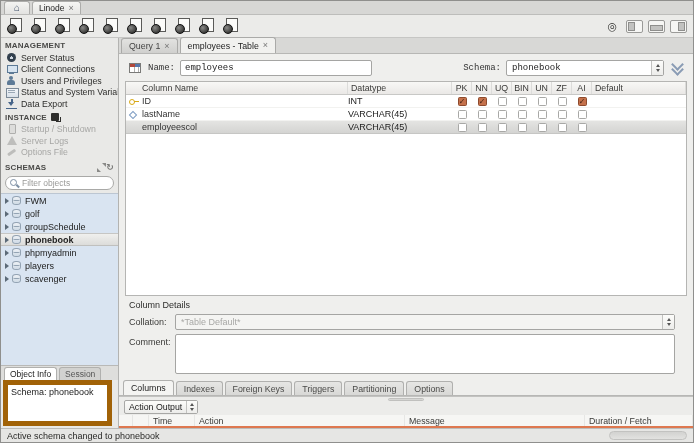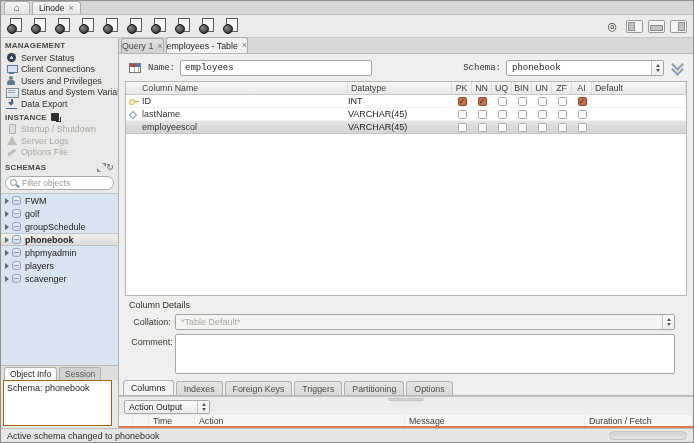--- a/index.html
+++ b/index.html
@@ -71,26 +71,26 @@
   .schema-item{display:flex;align-items:center;height:13px;padding-left:3px;}
   .schema-item.selected{background:linear-gradient(#f0f0ee,#dcdcda);border-top:1px solid #c6c6c4;border-bottom:1px solid #c0c0be;}
   .schema-item.selected .schema-label{font-weight:bold;}
   .tri{width:0;height:0;border-top:3px solid transparent;border-bottom:3px solid transparent;border-left:4px solid #5c6a78;margin:0 3px 0 1px;flex:none;}
   .db-ico{width:9px;height:9px;flex:none;margin-right:4px;background:linear-gradient(#eef2f6,#cfdae5);border:1px solid #93a3b3;border-radius:4px/3px;position:relative;}
   .db-ico::before{content:"";position:absolute;left:0;right:0;top:1px;height:2px;border-bottom:1px solid #93a3b3;border-radius:50%;}
   .schema-label{font-size:9px;color:#222;}
   .info-tabs{height:15px;flex:none;background:#dededc;display:flex;align-items:flex-end;padding-left:3px;gap:2px;border-top:1px solid #b9b9b7;}
   .info-tab{height:13px;padding:0 5px;font-size:8.5px;display:flex;align-items:center;background:#d2d2d0;border:1px solid #b0b0ae;border-bottom:none;border-radius:3px 3px 0 0;color:#555;}
   .info-tab.active{background:#fff;color:#222;}
-  .info-box{flex:none;height:46px;background:#fff;border:1px solid #a16207;margin:0 6px 2px 2px;padding:2px 3px;font-size:9px;color:#222;}
+  .info-box{flex:none;height:46px;background:#fff;border:5px solid #a16207;margin:0 6px 2px 2px;padding:2px 3px;font-size:9px;color:#222;}
 
   
   .main{flex:1;display:flex;flex-direction:column;min-width:0;min-height:0;background:#efefed;}
   .edit-tabbar{height:16px;flex:none;background:#d8d8d6;border-bottom:1px solid #b7b7b5;display:flex;align-items:flex-end;padding-left:2px;gap:2px;}
-  .edit-tab{height:15px;padding:0 0;display:flex;align-items:center;gap:4px;font-size:8.8px;background:linear-gradient(#e2e2e0,#d0d0ce);border:1px solid #aaaaa8;border-bottom:none;border-radius:3px 3px 0 0;color:#444;}
+  .edit-tab{height:15px;padding:0 7px;display:flex;align-items:center;gap:4px;font-size:8.8px;background:linear-gradient(#e2e2e0,#d0d0ce);border:1px solid #aaaaa8;border-bottom:none;border-radius:3px 3px 0 0;color:#444;}
   .edit-tab.active{background:#f1f1ef;color:#222;height:16px;}
   .form-row{height:27px;flex:none;display:flex;align-items:center;padding:0 8px 0 10px;gap:5px;font-family:Liberation Mono, monospace;}
   .tbl-ico{width:12px;height:10px;border:1px solid #7a7a78;background:#fff;position:relative;flex:none;margin-right:2px;}
   .tbl-ico::before{content:"";position:absolute;left:0;right:0;top:0;height:3px;background:linear-gradient(90deg,#b2473a 50%,#5577aa 50%);}
   .tbl-ico::after{content:"";position:absolute;left:4px;top:3px;bottom:0;width:1px;background:#b0b0ae;box-shadow:4px 0 0 #b0b0ae;}
   .flabel{font-size:9px;color:#333;}
   .txt-input{height:16px;background:#fff;border:1px solid #a5a5a3;border-radius:2px;font-size:9px;font-family:inherit;color:#222;padding:0 4px;outline:none;}
   .name-input{width:192px;}
   .combo{height:16px;background:#fff;border:1px solid #a5a5a3;border-radius:2px;display:flex;align-items:center;}
   .combo .val{flex:1;padding:0 5px;font-size:9px;color:#222;white-space:nowrap;overflow:hidden;}
@@ -124,38 +124,38 @@
   .flags{width:140px;display:flex;flex:none;}
   .flag-cell{width:20px;display:flex;justify-content:center;}
   .checkbox{width:9px;height:9px;border:1px solid #a8a8a6;background:#fff;border-radius:1.5px;font-size:8px;line-height:8px;text-align:center;color:#3d1f10;}
   .checkbox.checked{background:#c4714b;border-color:#8d4a2d;font-weight:bold;}
   .c-default{flex:1;}
 
   
   .details{flex:none;height:84px;padding:4px 8px 0 10px;}
   .details-title{font-size:9px;color:#2e2e2c;margin-bottom:4px;}
   .det-row{display:flex;align-items:flex-start;margin-bottom:4px;}
-  .det-label{width:46px;text-align:center;font-size:9px;color:#3a3a38;padding-top:3px;flex:none;}
+  .det-label{width:46px;text-align:left;font-size:9px;color:#3a3a38;padding-top:3px;flex:none;}
   .collation-combo{width:500px;background:#f4f4f2;}
   .comment-area{width:500px;height:40px;background:#fff;border:1px solid #a5a5a3;border-radius:2px;resize:none;font-family:inherit;font-size:9px;outline:none;padding:2px;}
 
   
   .bottom-tabs{height:16px;flex:none;display:flex;align-items:flex-end;padding-left:4px;gap:2px;border-bottom:1px solid #b7b7b5;}
   .btab{height:14px;padding:0 7px;display:flex;align-items:center;font-size:8.8px;background:linear-gradient(#e6e6e4,#d8d8d6);border:1px solid #b0b0ae;border-bottom:none;border-radius:3px 3px 0 0;color:#4a4a48;}
   .btab.active{background:#f4f4f2;color:#222;height:15px;}
 
   
   .apply-row{height:23px;flex:none;background:#e9e9e7;display:flex;align-items:center;justify-content:flex-end;gap:6px;padding-right:7px;}
   .btn{min-width:50px;height:17px;background:linear-gradient(#fdfdfb,#e7e7e5);border:1px solid #a3a3a1;border-radius:3px;font-size:9px;font-family:inherit;color:#222;padding:0 10px;}
 
   
   .output{flex:none;border-top:1px solid #c2c2c0;background:#ececea;position:relative;}
   .grip{position:absolute;top:1px;left:50%;width:36px;height:3px;margin-left:-18px;background:#d6d6d4;border:1px solid #c0c0be;border-radius:2px;}
   .out-row1{height:17px;display:flex;align-items:center;padding-left:5px;padding-top:2px;}
-  .out-combo{width:86px;height:14px;background:linear-gradient(#fcfcfa,#ececea);border:1px solid #a8a8a6;border-radius:2px;display:flex;align-items:center;}
+  .out-combo{width:74px;height:14px;background:linear-gradient(#fcfcfa,#ececea);border:1px solid #a8a8a6;border-radius:2px;display:flex;align-items:center;}
   .out-combo .val{flex:1;padding:0 4px;font-size:8.8px;color:#222;white-space:nowrap;}
   .out-header{height:13px;display:flex;background:#f6f6f4;border-bottom:2px solid #de7850;margin-top:1px;}
   .oh{font-size:8.8px;color:#3a3a38;padding:1px 4px;white-space:nowrap;overflow:hidden;border-right:1px solid #e6e6e4;}
   .oh-icon1{width:14px;}
   .oh-icon2{width:16px;}
   .oh-time{width:46px;}
   .oh-action{width:210px;}
   .oh-message{width:180px;}
   .oh-duration{flex:1;}
 

